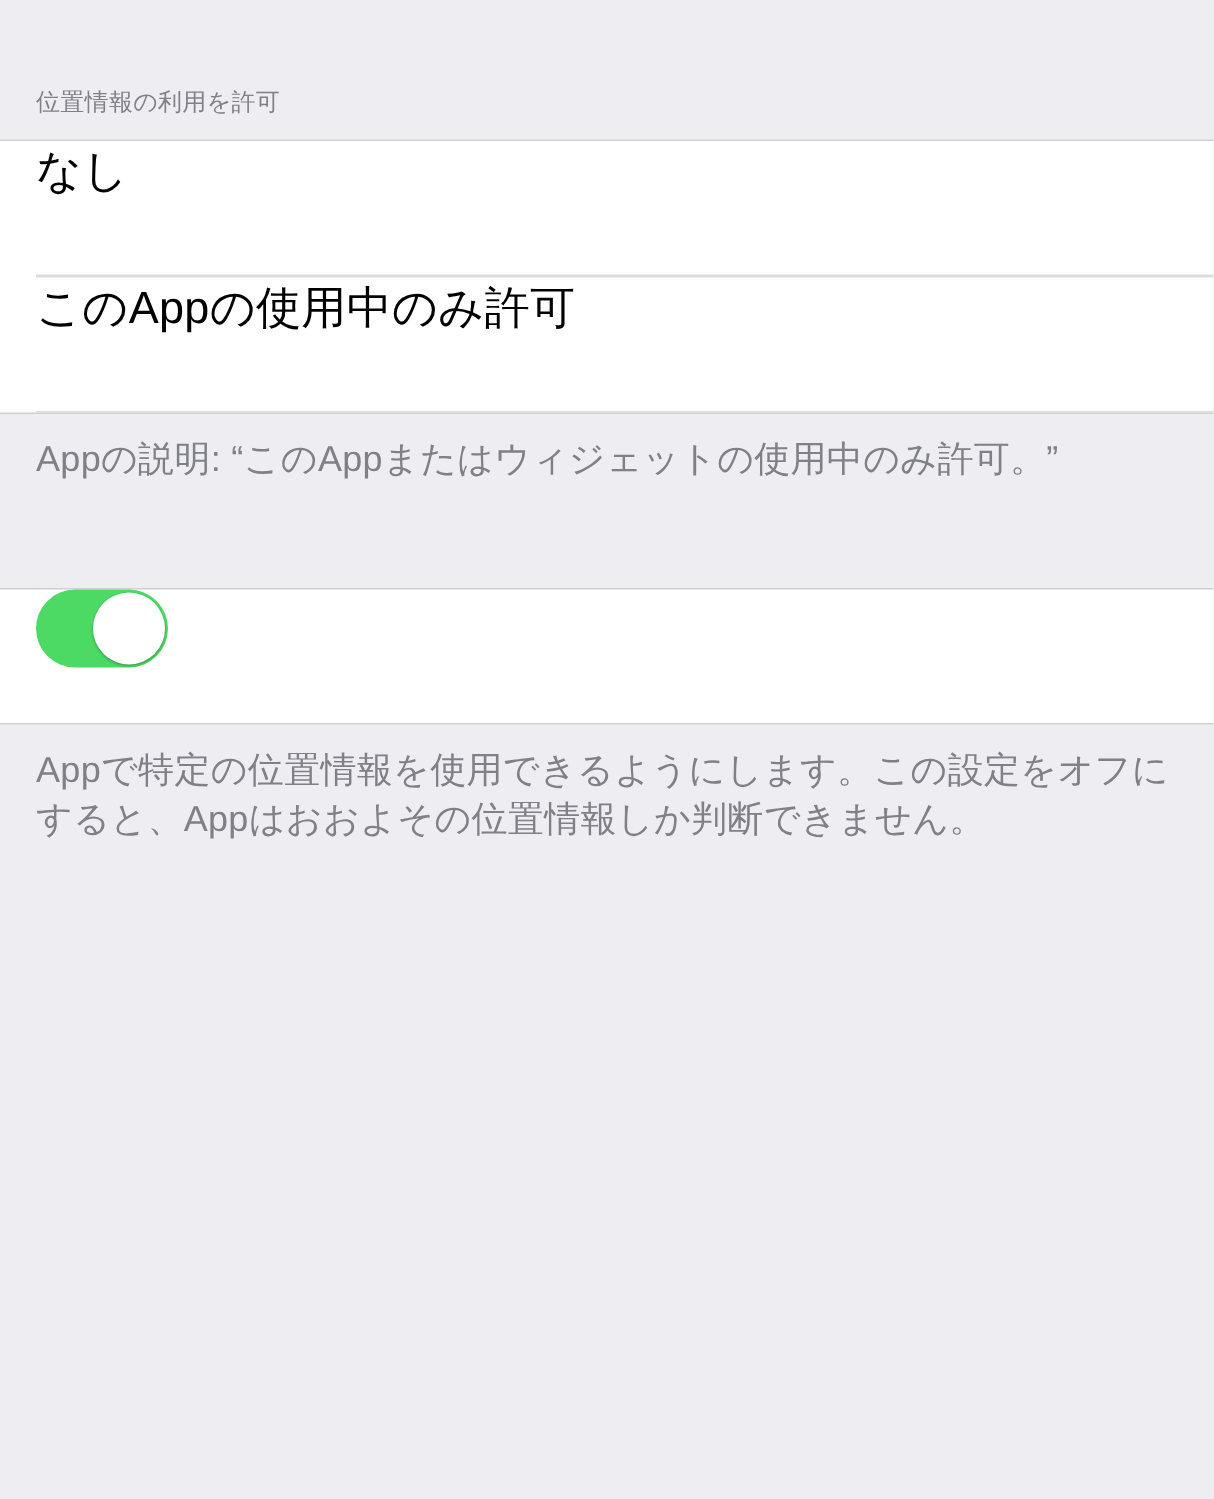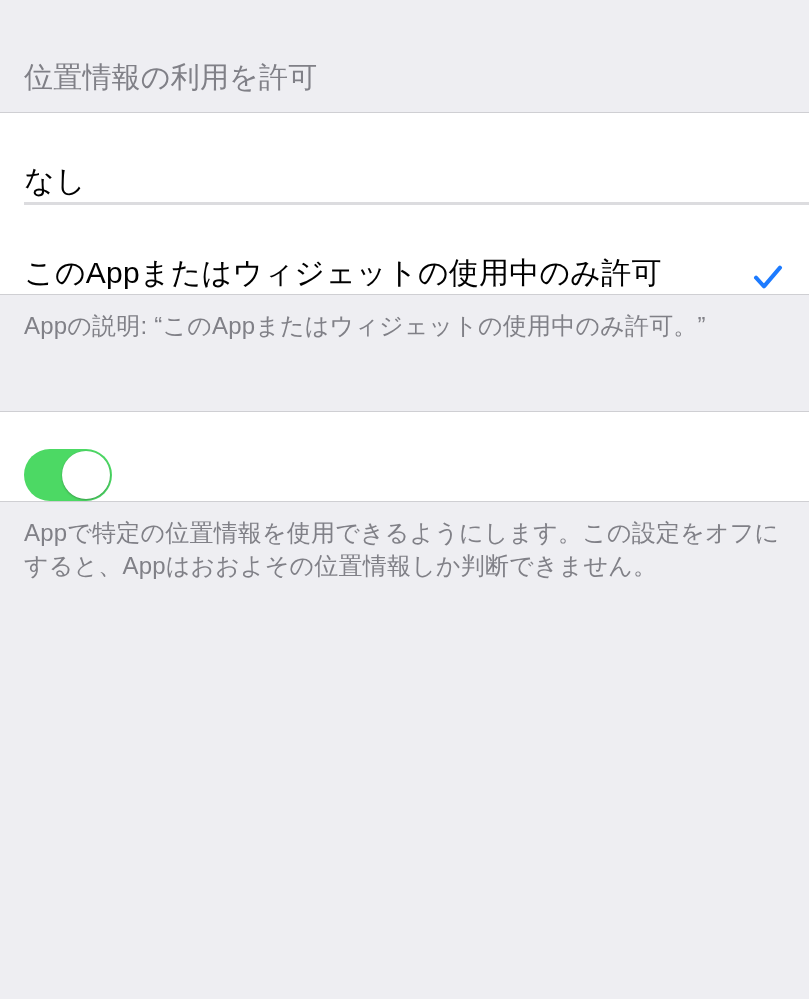--- a/index.html
+++ b/index.html
@@ -7,31 +7,31 @@
       width: 809px;
       height: 999px;
       overflow: hidden;
       font-family: -apple-system, "Hiragino Sans", "Hiragino Kaku Gothic ProN", Meiryo, sans-serif;
       background: #eeeef2;
       color: #000;
     }
     .header {
       padding: 58px 24px 14px 24px;
       color: #808087;
-      font-size: 29px;
+      font-size: 16px;
       letter-spacing: 0.2px;
     }
     .group {
       background: #fff;
       border-top: 1px solid #cfcfd3;
       border-bottom: 1px solid #cfcfd3;
     }
     .cell {
       display: flex;
-      align-items: flex-end;
+      align-items: flex-start;
       justify-content: space-between;
       height: 89px;
       padding: 0 24px 0 24px;
       font-size: 30px;
       letter-spacing: 0.2px;
       color: #000;
       cursor: pointer;
     }
     .cell .label { flex: 1 1 auto; }
     .cell + .cell .sep,
@@ -88,30 +88,25 @@
 
 <div class="group">
 
   <div class="cell">
     <span class="label">なし</span>
   </div>
   <div class="row-sep"></div>
 
   <div class="row-sep"></div>
 
+  <div class="cell">
+    <span class="label">このAppの使用中のみ許可</span>
+  </div>
   <div class="row-sep"></div>
 
-  <div class="cell">
-    <span class="label">このAppまたはウィジェットの使用中のみ許可</span>
-    <span class="check">
-      <svg viewBox="0 0 24 24" width="32" height="32" fill="none" stroke-width="3" stroke-linecap="round" stroke-linejoin="round">
-        <polyline points="3,12.5 9,19 21,5"></polyline>
-      </svg>
-    </span>
-  </div>
 
 </div>
 
 <div class="footer">
   <span>Appの説明: “このAppまたはウィジェットの使用中のみ許可。”</span>
 </div>
 
 <div class="spacer"></div>
 
 <div class="group">

